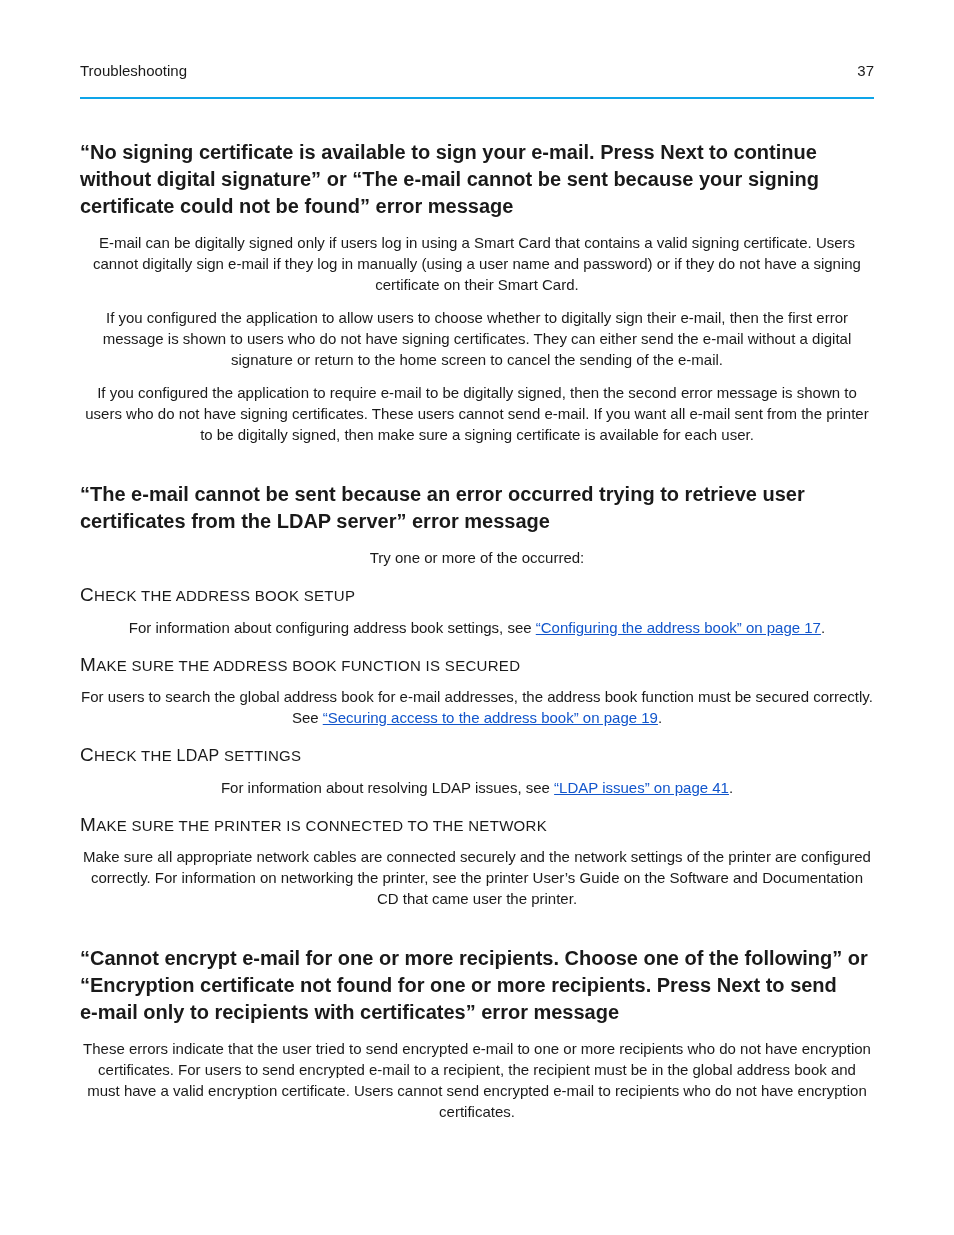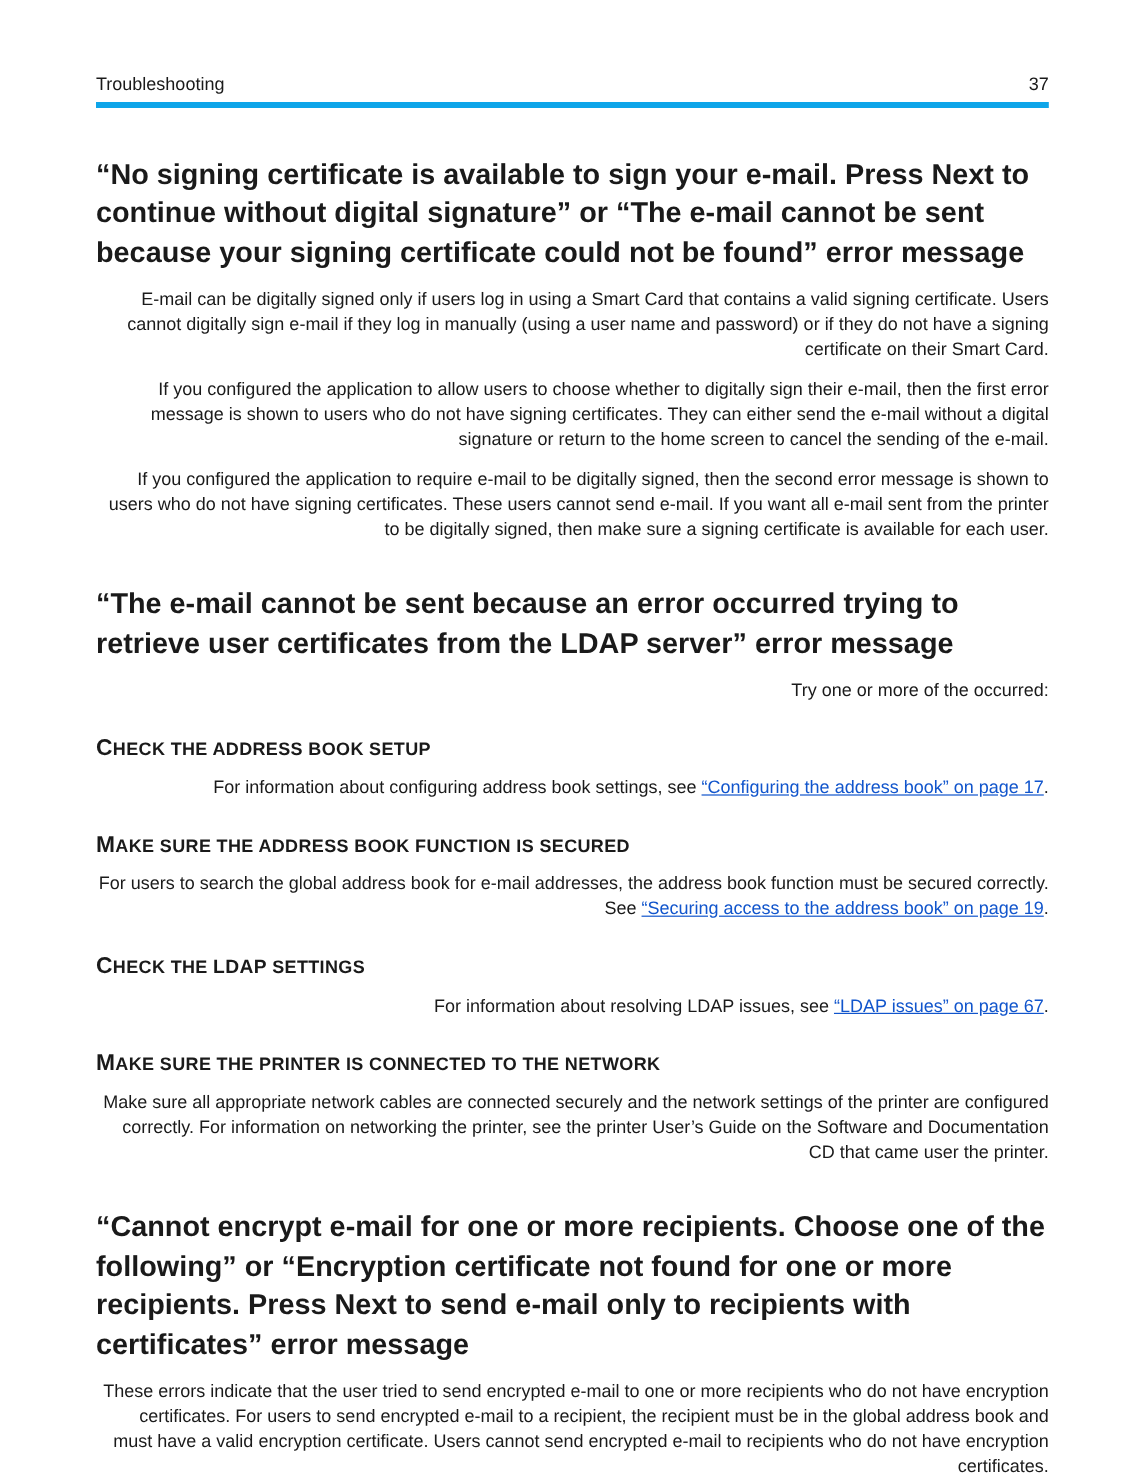--- a/index.html
+++ b/index.html
@@ -8,41 +8,41 @@
     color: #1a1a1a;
     margin: 0;
     padding: 60px 80px 80px 80px;
     width: 954px;
     box-sizing: border-box;
     line-height: 1.4;
   }
   .header-bar {
     display: flex;
     justify-content: space-between;
-    border-bottom: 5px solid #0ea5e9;
-    padding-bottom: 4px;
+    border-bottom: 2px solid #0ea5e9;
+    padding-bottom: 16px;
     margin-bottom: 40px;
     font-size: 15px;
   }
   h2.section-heading {
-    font-size: 24px;
+    font-size: 20px;
     font-weight: 700;
     margin: 36px 0 12px 0;
     line-height: 1.35;
   }
   p.body-text {
     margin: 8px 0 12px 0;
-    text-align: right;
+    text-align: center;
   }
   h3.subhead {
     font-variant: small-caps;
     text-transform: uppercase;
     font-size: 15px;
-    font-weight: 700;
-    margin: 25px 0 8px 0;
+    font-weight: 400;
+    margin: 14px 0 8px 0;
     letter-spacing: 0.3px;
   }
   h3.subhead .first-letter {
     text-transform: uppercase;
     font-size: 19px;
   }
   h3.subhead .big {
     font-size: 16px;
   }
   .indented {
@@ -75,21 +75,21 @@
   <span>For information about configuring address book settings, see </span><a href="#" class="doc-link">“Configuring the address book” on page 17</a><span>.</span>
 </p>
 
 <h3 class="subhead"><span class="first-letter">M</span>ake sure the address book function is secured</h3>
 <p class="body-text indented">
   <span>For users to search the global address book for e‑mail addresses, the address book function must be secured correctly. See </span><a href="#" class="doc-link">“Securing access to the address book” on page 19</a><span>.</span>
 </p>
 
 <h3 class="subhead"><span class="first-letter">C</span>heck the <span class="big">LDAP</span> settings</h3>
 <p class="body-text indented">
-  <span>For information about resolving LDAP issues, see </span><a href="#" class="doc-link">“LDAP issues” on page 67</a><span>.</span>
+  <span>For information about resolving LDAP issues, see </span><a href="#" class="doc-link">“LDAP issues” on page 41</a><span>.</span>
 </p>
 
 <h3 class="subhead"><span class="first-letter">M</span>ake sure the printer is connected to the network</h3>
 <p class="body-text indented">
   <span>Make sure all appropriate network cables are connected securely and the network settings of the printer are configured correctly. For information on networking the printer, see the printer </span><span class="italic">User’s Guide</span><span> on the </span><span class="italic">Software and Documentation</span><span> CD that came user the printer.</span>
 </p>
 
 <h2 class="section-heading">“Cannot encrypt e‑mail for one or more recipients. Choose one of the following” or “Encryption certificate not found for one or more recipients. Press Next to send e‑mail only to recipients with certificates” error message</h2>
 <p class="body-text">These errors indicate that the user tried to send encrypted e‑mail to one or more recipients who do not have encryption certificates. For users to send encrypted e‑mail to a recipient, the recipient must be in the global address book and must have a valid encryption certificate. Users cannot send encrypted e‑mail to recipients who do not have encryption certificates.</p>
 

